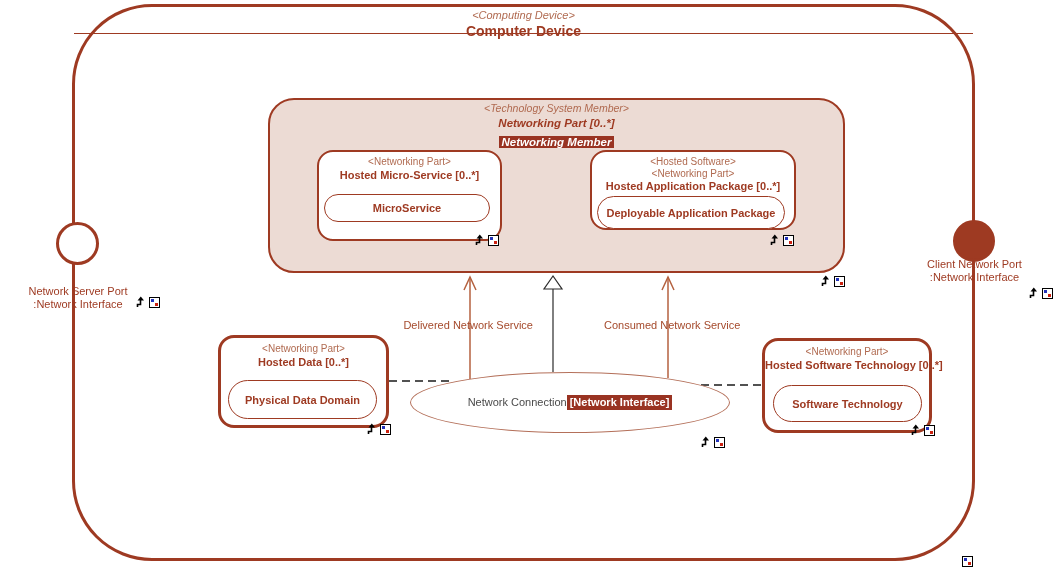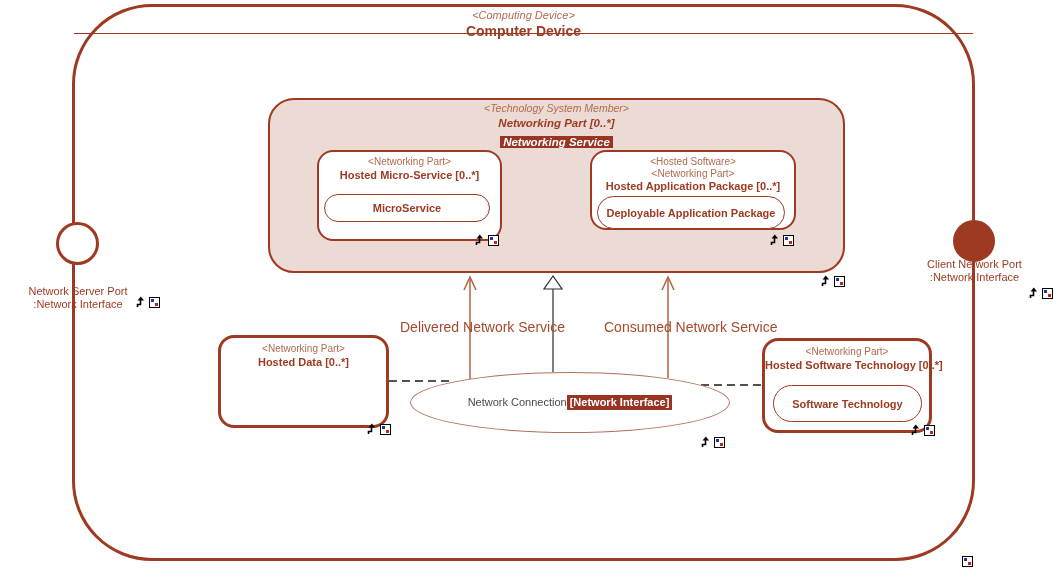--- a/index.html
+++ b/index.html
@@ -54,21 +54,21 @@
 
   
   .net-ellipse {
     left:410px; top:372px; width:320px; height:61px; border:1.5px solid #b4705a; border-radius:50%;
     background:#fff; z-index:2; display:flex; align-items:center;
     justify-content:center; line-height:1.3;
   }
   .ne-name { font-size:11px; color:#4a4a4a; }
   .ne-type { font-size:11px; font-weight:bold; }
 
-  .conn-label { font-size:14px; color:#a54a2c; text-align:right; white-space:nowrap; z-index:2; }
+  .conn-label { font-size:11px; color:#a54a2c; text-align:right; white-space:nowrap; z-index:2; }
 
   svg.overlay { position:absolute; left:0; top:0; z-index:1; }
 
   
   .deco { display:flex; align-items:flex-end; gap:3px; z-index:4; }
   .sq-icon { width:9px; height:9px; background:#fff; border:1px solid #000; position:relative; display:inline-block; }
   .sq-icon::before { content:""; position:absolute; left:1px; top:1px; width:3px; height:3px; background:#2233bb; }
   .sq-icon::after  { content:""; position:absolute; right:1px; bottom:1px; width:3px; height:3px; background:#cc2211; }
 </style>
 </head>
@@ -96,21 +96,21 @@
     <div class="device-stereo">&lt;Computing Device&gt;</div>
     <div class="device-name">Computer Device</div>
   </div>
 </div>
 <div class="abs title-sep"></div>
 
 <div class="abs ns-box">
   <div class="ns-header">
     <div class="ns-stereo">&lt;Technology System Member&gt;</div>
     <div class="ns-part">Networking Part [0..*]</div>
-    <div><span class="ns-name hl">Networking Service</span></div>
+    <div><span class="ns-name hl">Networking Member</span></div>
   </div>
 
   <div class="inner-node ms-box">
     <div class="stereo">&lt;Networking Part&gt;</div>
     <div class="pname">Hosted Micro-Service [0..*]</div>
     <div class="stadium" style="left:5px; top:42px; width:166px; height:28px;">
       <span>MicroService</span>
     </div>
   </div>
 
@@ -120,20 +120,23 @@
     <div class="pname">Hosted Application Package [0..*]</div>
     <div class="stadium" style="left:5px; top:44px; width:188px; height:33px;">
       <span>Deployable Application Package</span>
     </div>
   </div>
 </div>
 
 <div class="abs node hd-box">
   <div class="stereo">&lt;Networking Part&gt;</div>
   <div class="pname">Hosted Data [0..*]</div>
+  <div class="stadium" style="left:7px; top:42px; width:149px; height:39px;">
+    <span>Physical Data Domain</span>
+  </div>
 </div>
 
 <div class="abs node hst-box">
   <div class="stereo">&lt;Networking Part&gt;</div>
   <div class="pname">Hosted Software Technology [0..*]</div>
   <div class="stadium" style="left:8px; top:44px; width:149px; height:37px;">
     <span>Software Technology</span>
   </div>
 </div>
 

